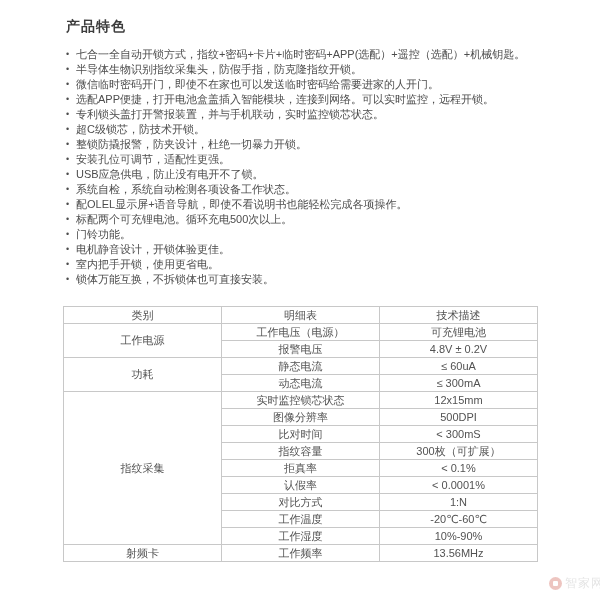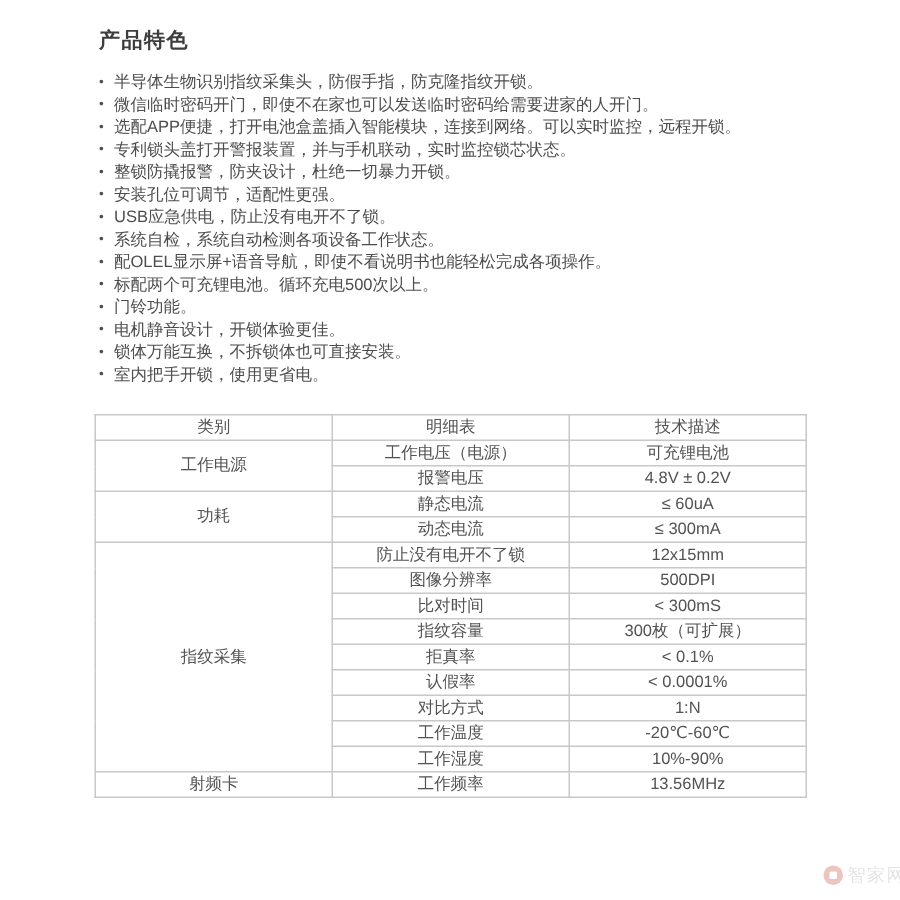--- a/index.html
+++ b/index.html
@@ -96,34 +96,36 @@
   }
 </style>
 </head>
 <body>
 
 <div class="page">
 
   <h1 class="page-title">产品特色</h1>
 
   <ul class="features">
+    <li><span class="bullet">•</span><span>七合一全自动开锁方式，指纹+密码+卡片+临时密码+APP(选配）+遥控（选配）+机械钥匙。</span></li>
     <li><span class="bullet">•</span><span>半导体生物识别指纹采集头，防假手指，防克隆指纹开锁。</span></li>
     <li><span class="bullet">•</span><span>微信临时密码开门，即使不在家也可以发送临时密码给需要进家的人开门。</span></li>
     <li><span class="bullet">•</span><span>选配APP便捷，打开电池盒盖插入智能模块，连接到网络。可以实时监控，远程开锁。</span></li>
     <li><span class="bullet">•</span><span>专利锁头盖打开警报装置，并与手机联动，实时监控锁芯状态。</span></li>
+    <li><span class="bullet">•</span><span>超C级锁芯，防技术开锁。</span></li>
     <li><span class="bullet">•</span><span>整锁防撬报警，防夹设计，杜绝一切暴力开锁。</span></li>
     <li><span class="bullet">•</span><span>安装孔位可调节，适配性更强。</span></li>
     <li><span class="bullet">•</span><span>USB应急供电，防止没有电开不了锁。</span></li>
     <li><span class="bullet">•</span><span>系统自检，系统自动检测各项设备工作状态。</span></li>
     <li><span class="bullet">•</span><span>配OLEL显示屏+语音导航，即使不看说明书也能轻松完成各项操作。</span></li>
     <li><span class="bullet">•</span><span>标配两个可充锂电池。循环充电500次以上。</span></li>
     <li><span class="bullet">•</span><span>门铃功能。</span></li>
     <li><span class="bullet">•</span><span>电机静音设计，开锁体验更佳。</span></li>
+    <li><span class="bullet">•</span><span>室内把手开锁，使用更省电。</span></li>
     <li><span class="bullet">•</span><span>锁体万能互换，不拆锁体也可直接安装。</span></li>
-    <li><span class="bullet">•</span><span>室内把手开锁，使用更省电。</span></li>
   </ul>
 
   <table class="spec">
     <colgroup>
         <col class="c1">
         <col class="c2">
         <col class="c3">
       </colgroup>
     <tbody>
         <tr>
@@ -144,21 +146,21 @@
       <td rowspan="2">功耗</td>
       <td>静态电流</td>
       <td>≤ 60uA</td>
     </tr>
     <tr>
       <td>动态电流</td>
       <td>≤ 300mA</td>
     </tr>
     <tr>
       <td rowspan="9">指纹采集</td>
-      <td>防止没有电开不了锁</td>
+      <td>实时监控锁芯状态</td>
       <td>12x15mm</td>
     </tr>
     <tr>
       <td>图像分辨率</td>
       <td>500DPI</td>
     </tr>
     <tr>
       <td>比对时间</td>
       <td>&lt; 300mS</td>
     </tr>

